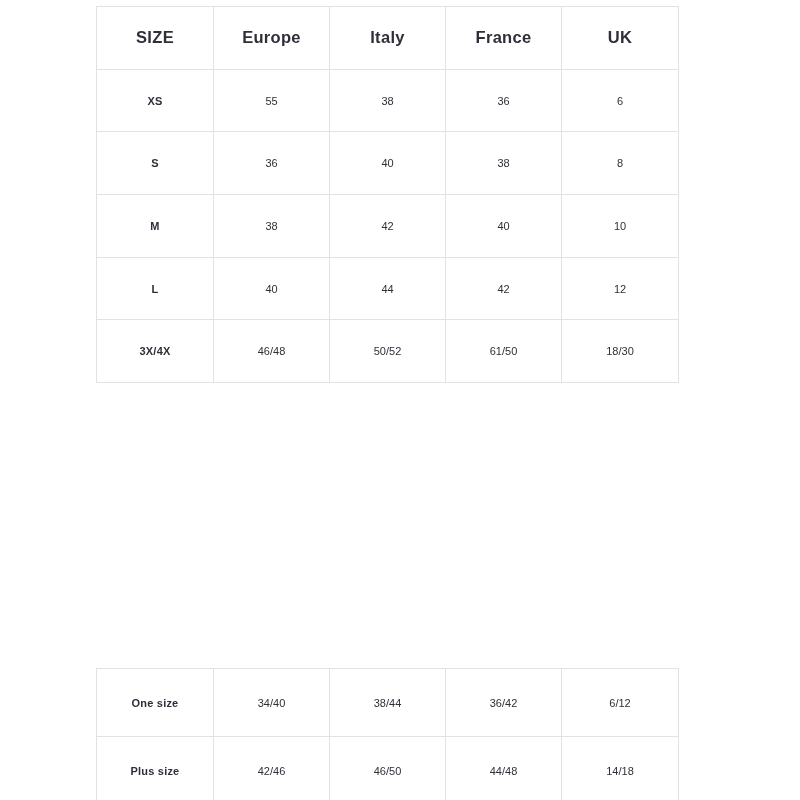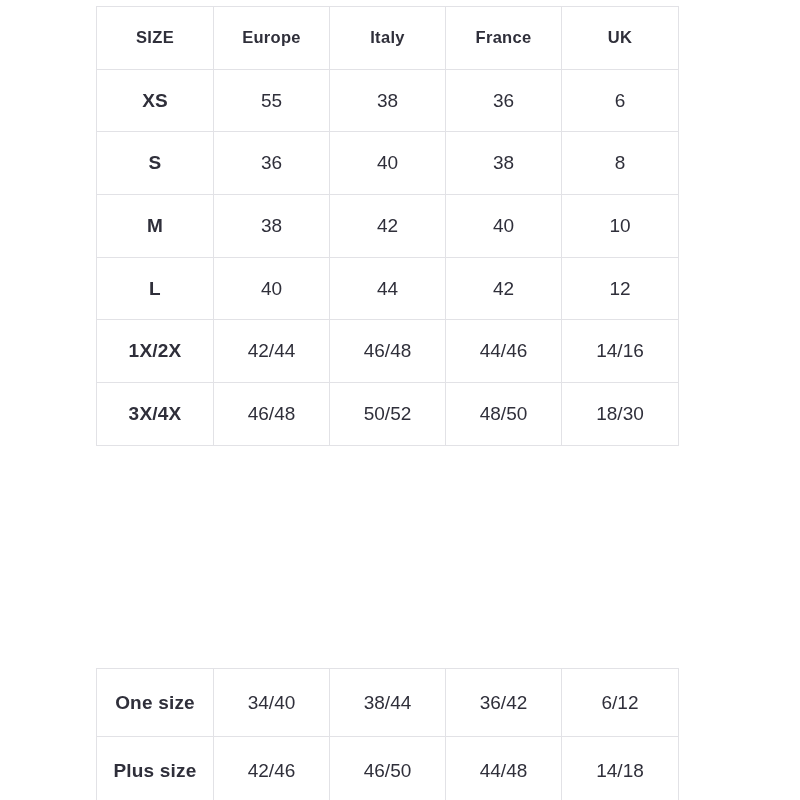--- a/index.html
+++ b/index.html
@@ -24,21 +24,21 @@
     border-collapse: collapse;
     table-layout: fixed;
     border-spacing: 0;
   }
   table.size-table td,
   table.size-table th {
     border: 1px solid #e2e2e6;
     text-align: center;
     vertical-align: middle;
     font-weight: normal;
-    font-size: 19px;
+    font-size: 11px;
     color: #2f2f3a;
     padding: 0;
   }
   
   #main-table {
     position: absolute;
     left: 96px;
     top: 6px;
     width: 582px;
   }
@@ -120,31 +120,24 @@
         <td>10</td>
       </tr>
       <tr>
         <td class="lbl">L</td>
         <td>40</td>
         <td>44</td>
         <td>42</td>
         <td>12</td>
       </tr>
       <tr>
-        <td class="lbl">1X/2X</td>
-        <td>42/44</td>
-        <td>46/48</td>
-        <td>44/46</td>
-        <td>14/16</td>
-      </tr>
-      <tr>
         <td class="lbl">3X/4X</td>
         <td>46/48</td>
         <td>50/52</td>
-        <td>48/50</td>
+        <td>61/50</td>
         <td>18/30</td>
       </tr>
     </tbody>
   </table>
 
   <table class="size-table" id="extra-table">
     <colgroup>
       <col class="c-size">
         <col class="c-eu">
         <col class="c-it">

